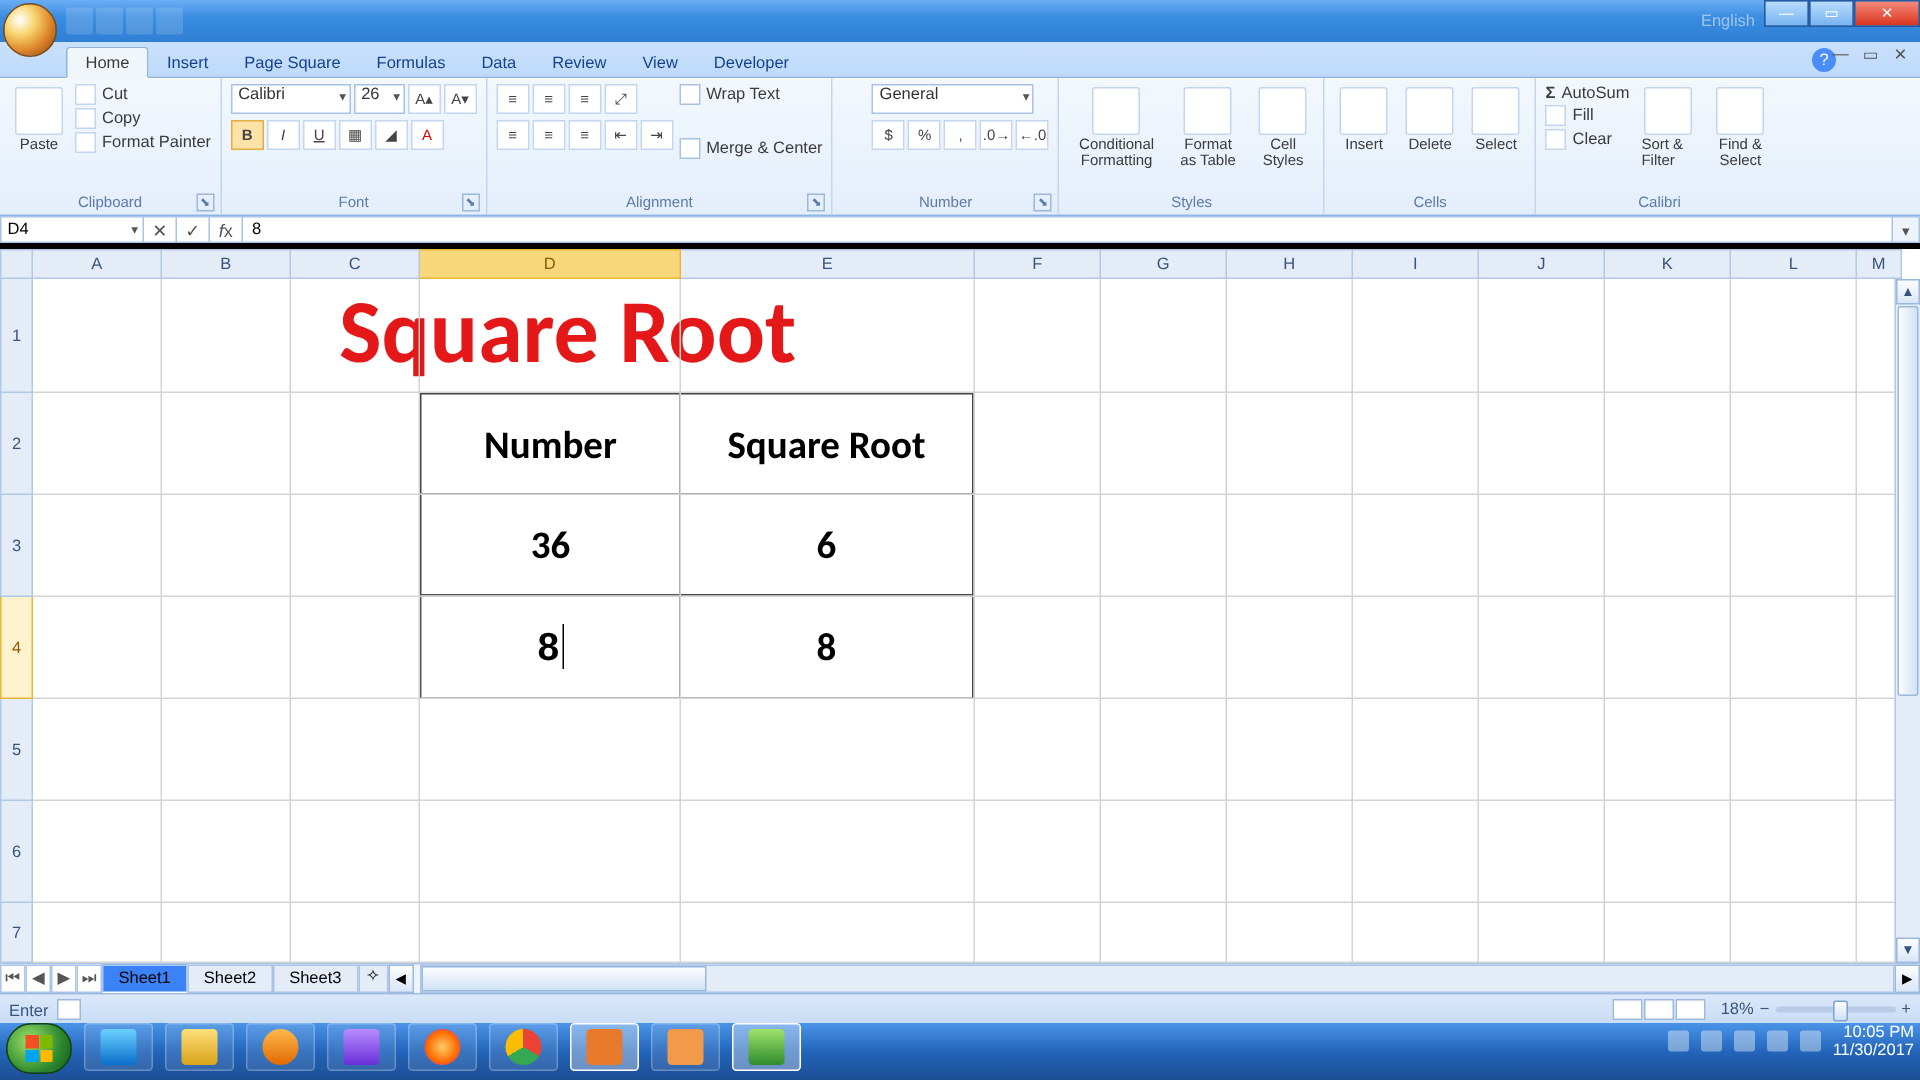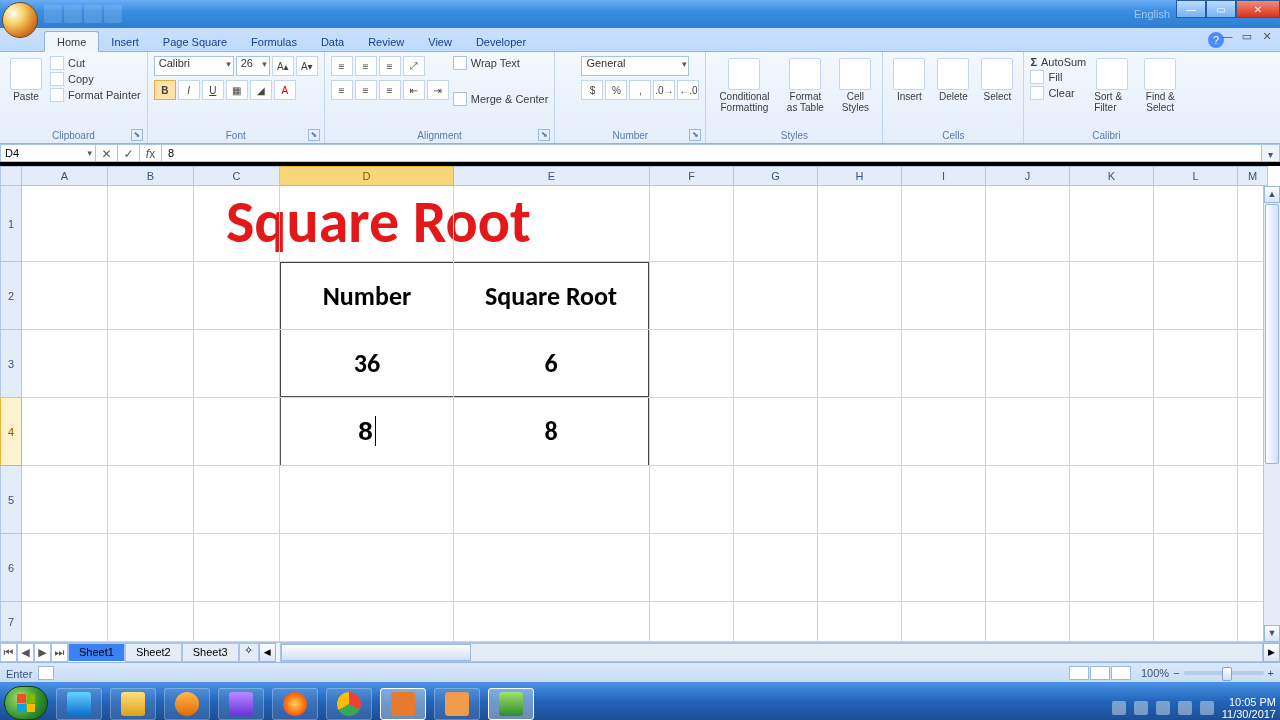--- a/index.html
+++ b/index.html
@@ -94,21 +94,21 @@
 
 
 .status-bar { height: 20px; background: linear-gradient(#dbe8f9,#c9ddf6); border-top: 1px solid #9bb8dd; font-size: 11px; display: flex; align-items: center; padding: 0 6px; color: #37547f; justify-content: space-between; }
 .view-btns { display: flex; gap: 1px; }
 .view-btns div { width: 20px; height: 14px; border: 1px solid #9bb8dd; background: #fff; }
 .zoom { display: flex; align-items: center; gap: 4px; }
 .zoom-slider { width: 80px; height: 4px; background: #b8cce8; position: relative; border-radius: 2px; }
 .zoom-slider::after { content: ""; position: absolute; left: 38px; top: -4px; width: 8px; height: 12px; background: linear-gradient(#fff,#cddff5); border: 1px solid #7fa3d2; border-radius: 2px; }
 
 
-.taskbar { height: 38px; background: linear-gradient(#4a94e8,#2365ba 50%,#1c4e93); display: flex; align-items: flex-end; padding: 0 4px; gap: 8px; }
+.taskbar { height: 38px; background: linear-gradient(#4a94e8,#2365ba 50%,#1c4e93); display: flex; align-items: flex-start; padding: 0 4px; gap: 8px; }
 .start-btn { width: 44px; height: 34px; border-radius: 20px; background: radial-gradient(circle at 35% 35%,#9fe26b,#2e8b2e 60%,#14571a); border: 1px solid #10410f; display: flex; align-items: center; justify-content: center; }
 .start-btn .flag { width: 18px; height: 18px; display: grid; grid-template-columns: 1fr 1fr; grid-template-rows: 1fr 1fr; gap: 1px; }
 .start-btn .flag div:nth-child(1){background:#f25022;} .start-btn .flag div:nth-child(2){background:#7fba00;} .start-btn .flag div:nth-child(3){background:#00a4ef;} .start-btn .flag div:nth-child(4){background:#ffb900;}
 .tb-item { width: 46px; height: 32px; border: 1px solid rgba(255,255,255,.25); border-radius: 3px; background: rgba(255,255,255,.1); display: flex; align-items: center; justify-content: center; }
 .tb-item.active { background: rgba(255,255,255,.35); border-color: #fff; }
 .tb-item .ico { width: 24px; height: 24px; border-radius: 3px; }
 .tray { margin-left: auto; display: flex; align-items: center; gap: 8px; color: #fff; font-size: 11px; }
 .tray .ti { width: 14px; height: 14px; background: rgba(255,255,255,.4); border-radius: 2px; }
 .tray-time { text-align: right; line-height: 1.1; }
 
@@ -415,21 +415,21 @@
       <span>Enter</span>
       <div class="macro-icon"></div>
     </div>
   <div style="display:flex;align-items:center;gap:10px">
     <div class="view-btns">
       <div></div>
       <div></div>
       <div></div>
     </div>
     <div class="zoom">
-      <span>100%</span>
+      <span>18%</span>
       <span>−</span>
       <div class="zoom-slider"></div>
       <span>+</span>
     </div>
   </div>
 </div>
 
 <div class="taskbar">
   <div class="start-btn">
       <div class="flag">

